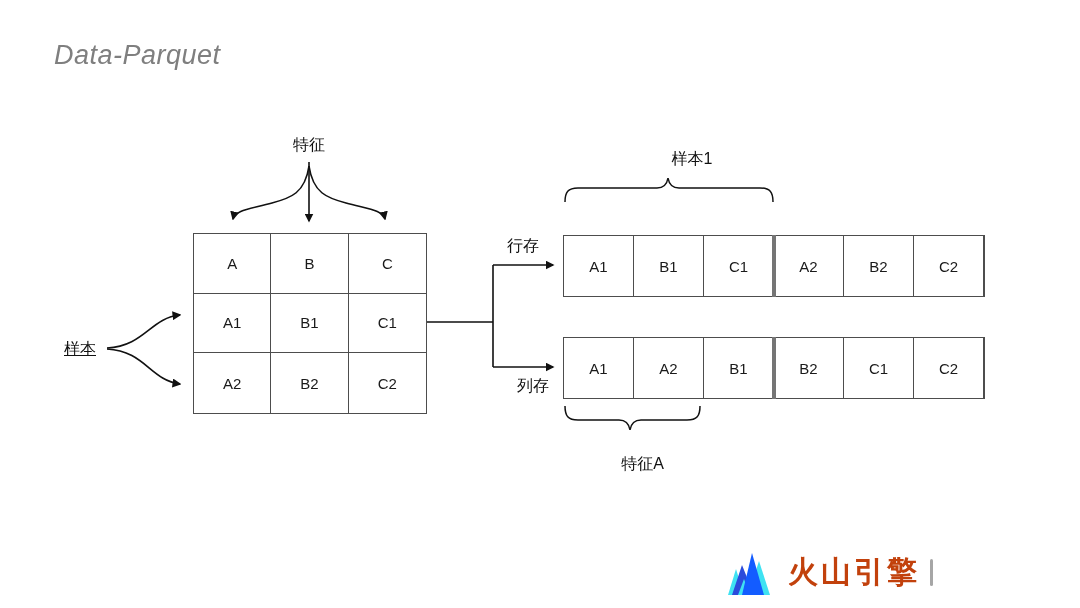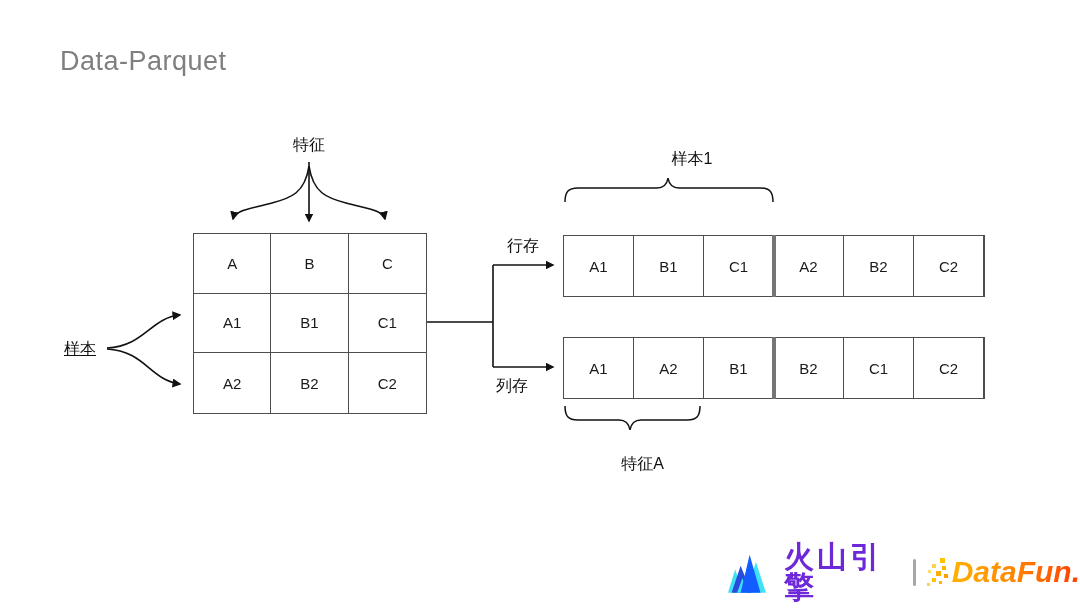--- a/index.html
+++ b/index.html
@@ -1,45 +1,45 @@
 <!DOCTYPE html>
 <html><head>
 <meta charset="utf-8">
 <style>
   html,body{margin:0;padding:0;background:#ffffff;}
   .stage{position:relative;width:1080px;height:608px;background:#ffffff;overflow:hidden;
          font-family:"Liberation Sans","DejaVu Sans",sans-serif;}
-  .title{position:absolute;left:50px;top:36px;margin:10px;font-size:27px;font-weight:400;
-         color:#7f7f7f;letter-spacing:0.5px;}
+  .title{position:absolute;left:50px;top:36px;margin:4px;font-size:27px;font-weight:400;
+         color:#7f7f7f;letter-spacing:0.5px;font-style:italic;}
   .overlay{position:absolute;left:0;top:0;pointer-events:none;}
   .zh-label{position:absolute;font-size:16px;color:#111;text-align:center;white-space:nowrap;}
   .lbl-features{left:281px;top:135px;width:56px;font-family:Liberation Serif, serif;}
   .lbl-samples{left:58px;top:339px;width:44px;text-decoration:underline;}
   .lbl-rowstore{left:501px;top:236px;width:44px;font-family:Liberation Serif, serif;}
-  .lbl-colstore{left:490px;top:376px;width:44px;}
+  .lbl-colstore{left:511px;top:376px;width:44px;}
   .lbl-sample1{left:660px;top:149px;width:64px;}
   .lbl-featureA{left:600px;top:454px;width:64px;text-align:right;}
   .matrix{position:absolute;left:193px;top:233px;width:232px;height:179px;
           border:1px solid #4d4d4d;display:grid;
           grid-template-columns:repeat(3,1fr);grid-template-rows:repeat(3,1fr);}
   .matrix .cell{border-right:1px solid #4d4d4d;border-bottom:1px solid #4d4d4d;
           display:flex;align-items:center;justify-content:center;font-size:15px;color:#1a1a1a;}
   .matrix .cell:nth-child(3n){border-right:none;}
   .matrix .cell:nth-child(n+7){border-bottom:none;}
   .strip{position:absolute;width:420px;height:60px;border:1px solid #4d4d4d;
          display:grid;grid-template-columns:repeat(6,1fr);background:#fff;}
   .strip-row{left:563px;top:235px;}
   .strip-col{left:563px;top:337px;}
   .strip .cell{border-right:1px solid #4d4d4d;display:flex;align-items:center;
          justify-content:center;font-size:15px;color:#1a1a1a;}
   .strip .cell:last-child{border-right:none;}
   .thick-divider{position:absolute;left:208px;top:-1px;bottom:-1px;width:4px;background:#757575;}
   .footer{position:absolute;left:728px;top:548px;height:48px;display:flex;
           align-items:center;gap:10px;}
-  .volc-name{font-size:30px;font-weight:700;color:#6d28d9;letter-spacing:3px;line-height:1;margin-left:8px;}
+  .volc-name{font-size:30px;font-weight:700;color:#c2410c;letter-spacing:3px;line-height:1;margin-left:8px;}
   .logo-sep{width:3px;height:27px;background:#a6a6a6;border-radius:2px;}
   .datafun-wrap{display:flex;align-items:center;gap:2px;}
   .datafun-name{font-size:30px;font-weight:800;font-style:italic;line-height:1;
           color:#FF7A00;background:linear-gradient(90deg,#FFB000 0%,#FF8A00 45%,#FF3D00 100%);}
   @supports ((-webkit-background-clip:text)){
     .datafun-name{-webkit-background-clip:text;background-clip:text;color:transparent;}
   }
 </style>
 </head>
 <body>
@@ -113,29 +113,15 @@
   <div class="footer">
     <svg width="42" height="46" viewBox="0 0 42 46">
       <polygon points="0,46 8,20 16,46" fill="#3FE2F2"></polygon>
       <polygon points="20,46 31,12 42,46" fill="#3FE2F2"></polygon>
       <polygon points="4,46 14,16 26,46" fill="#2B4BDB"></polygon>
       <polygon points="10,46 16,30 22,46" fill="#3FE2F2"></polygon>
       <polygon points="14,46 24,4 36,46" fill="#135CFF"></polygon>
     </svg>
     <div class="volc-name">火山引擎</div>
     <div class="logo-sep"></div>
-    <div class="datafun-wrap">
-      <svg width="24" height="32" viewBox="0 0 24 32">
-        <rect x="14" y="2" width="5" height="5" fill="#FFC400"></rect>
-        <rect x="6" y="8" width="4" height="4" fill="#FFD24D"></rect>
-        <rect x="16" y="10" width="4" height="4" fill="#FFB300"></rect>
-        <rect x="2" y="14" width="3" height="3" fill="#FFDD66"></rect>
-        <rect x="10" y="15" width="5" height="5" fill="#FFAE00"></rect>
-        <rect x="18" y="18" width="4" height="4" fill="#FF9E00"></rect>
-        <rect x="6" y="22" width="4" height="4" fill="#FFC400"></rect>
-        <rect x="13" y="25" width="3" height="3" fill="#FFB300"></rect>
-        <rect x="1" y="27" width="3" height="3" fill="#FFD24D"></rect>
-      </svg>
-      <div class="datafun-name">DataFun.</div>
-    </div>
   </div>
 
 </div>
 
 </body></html>

